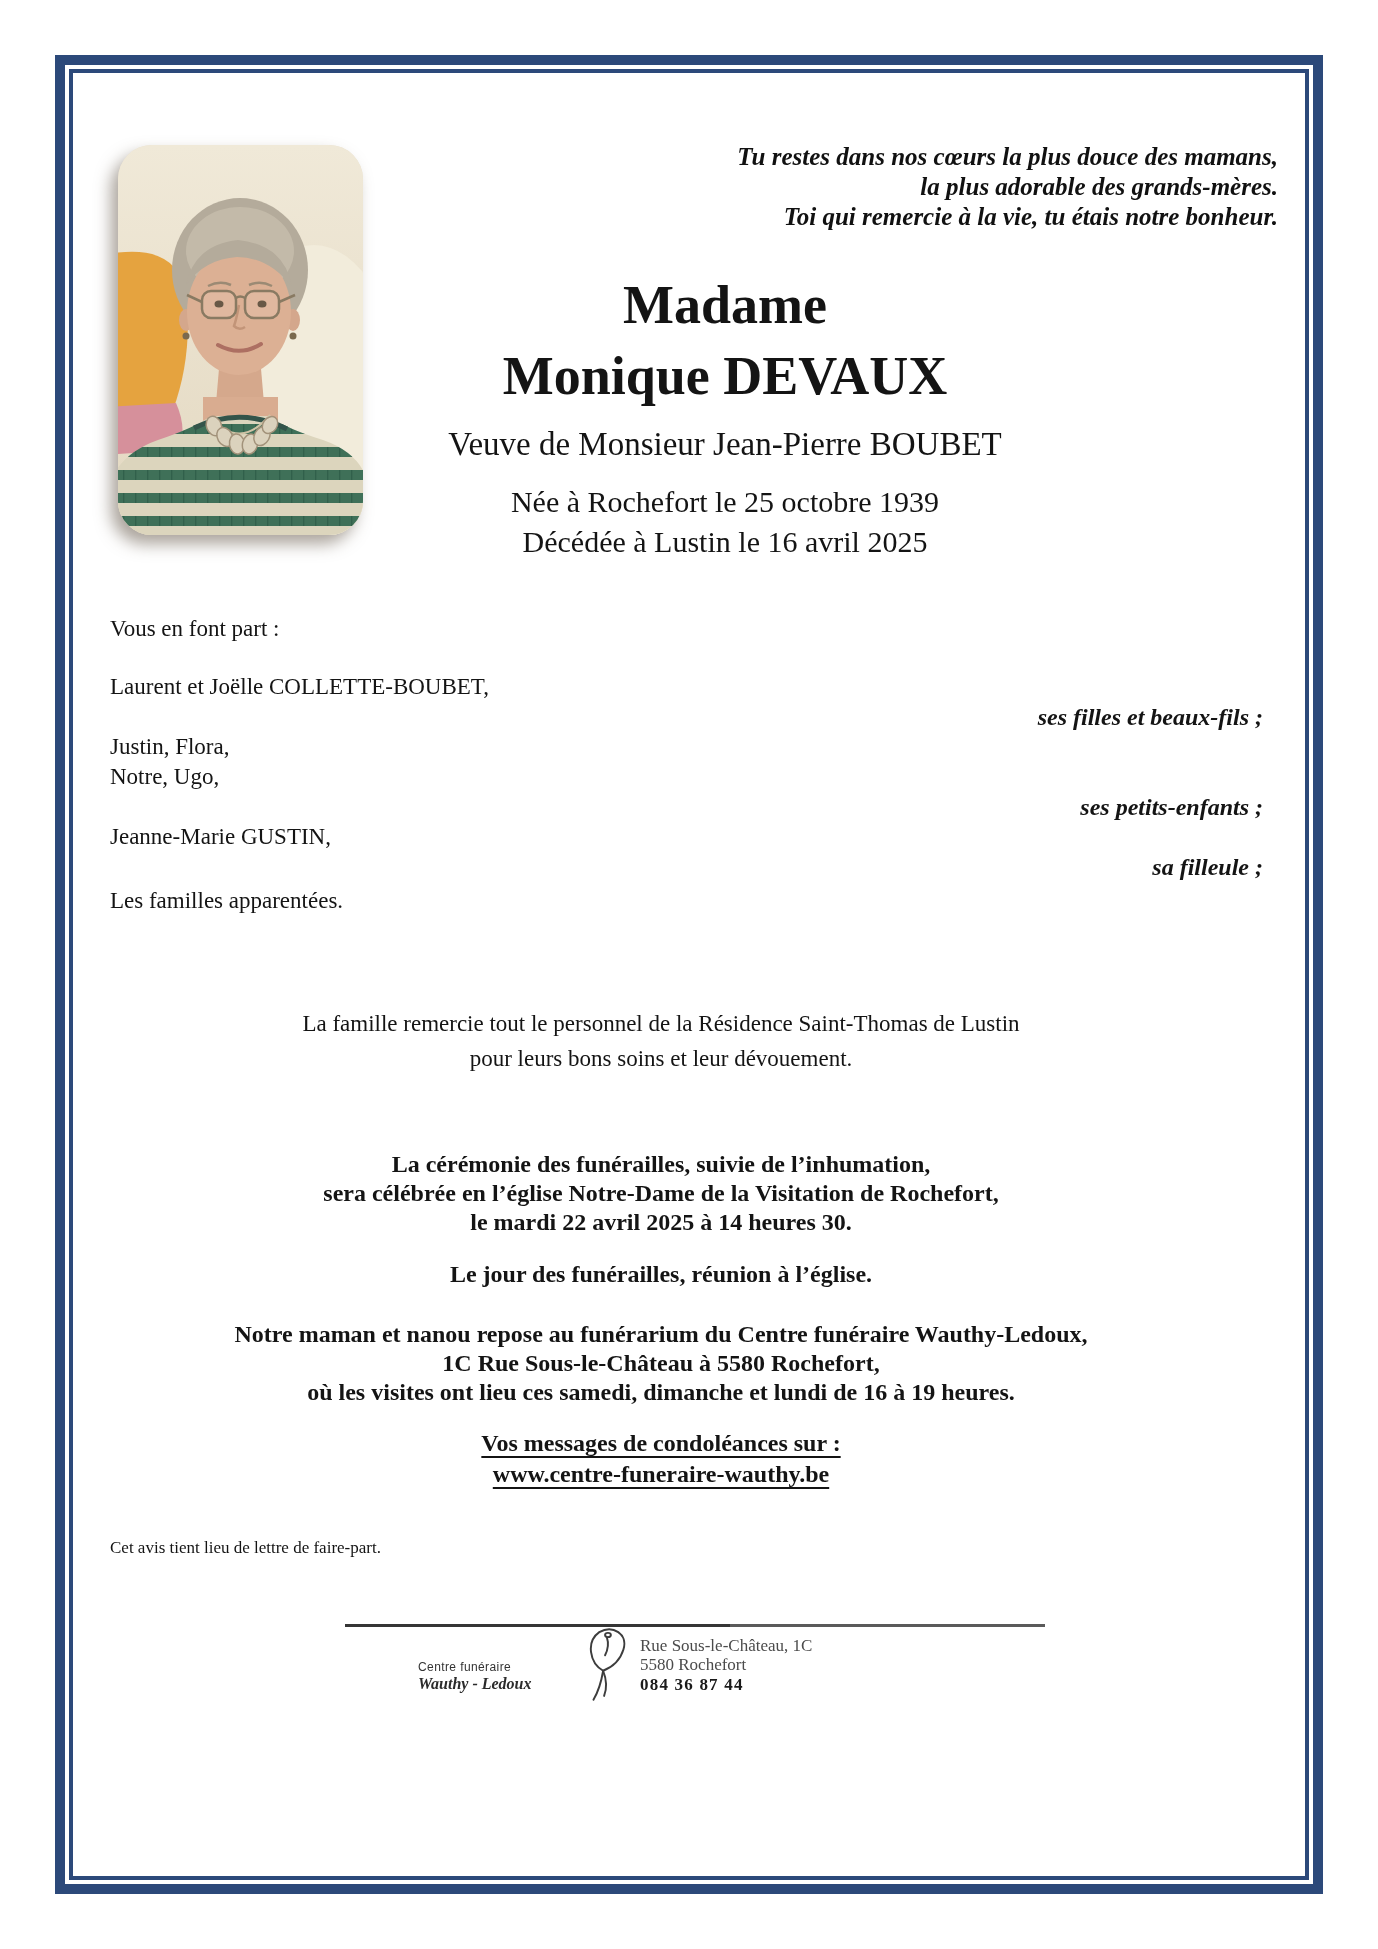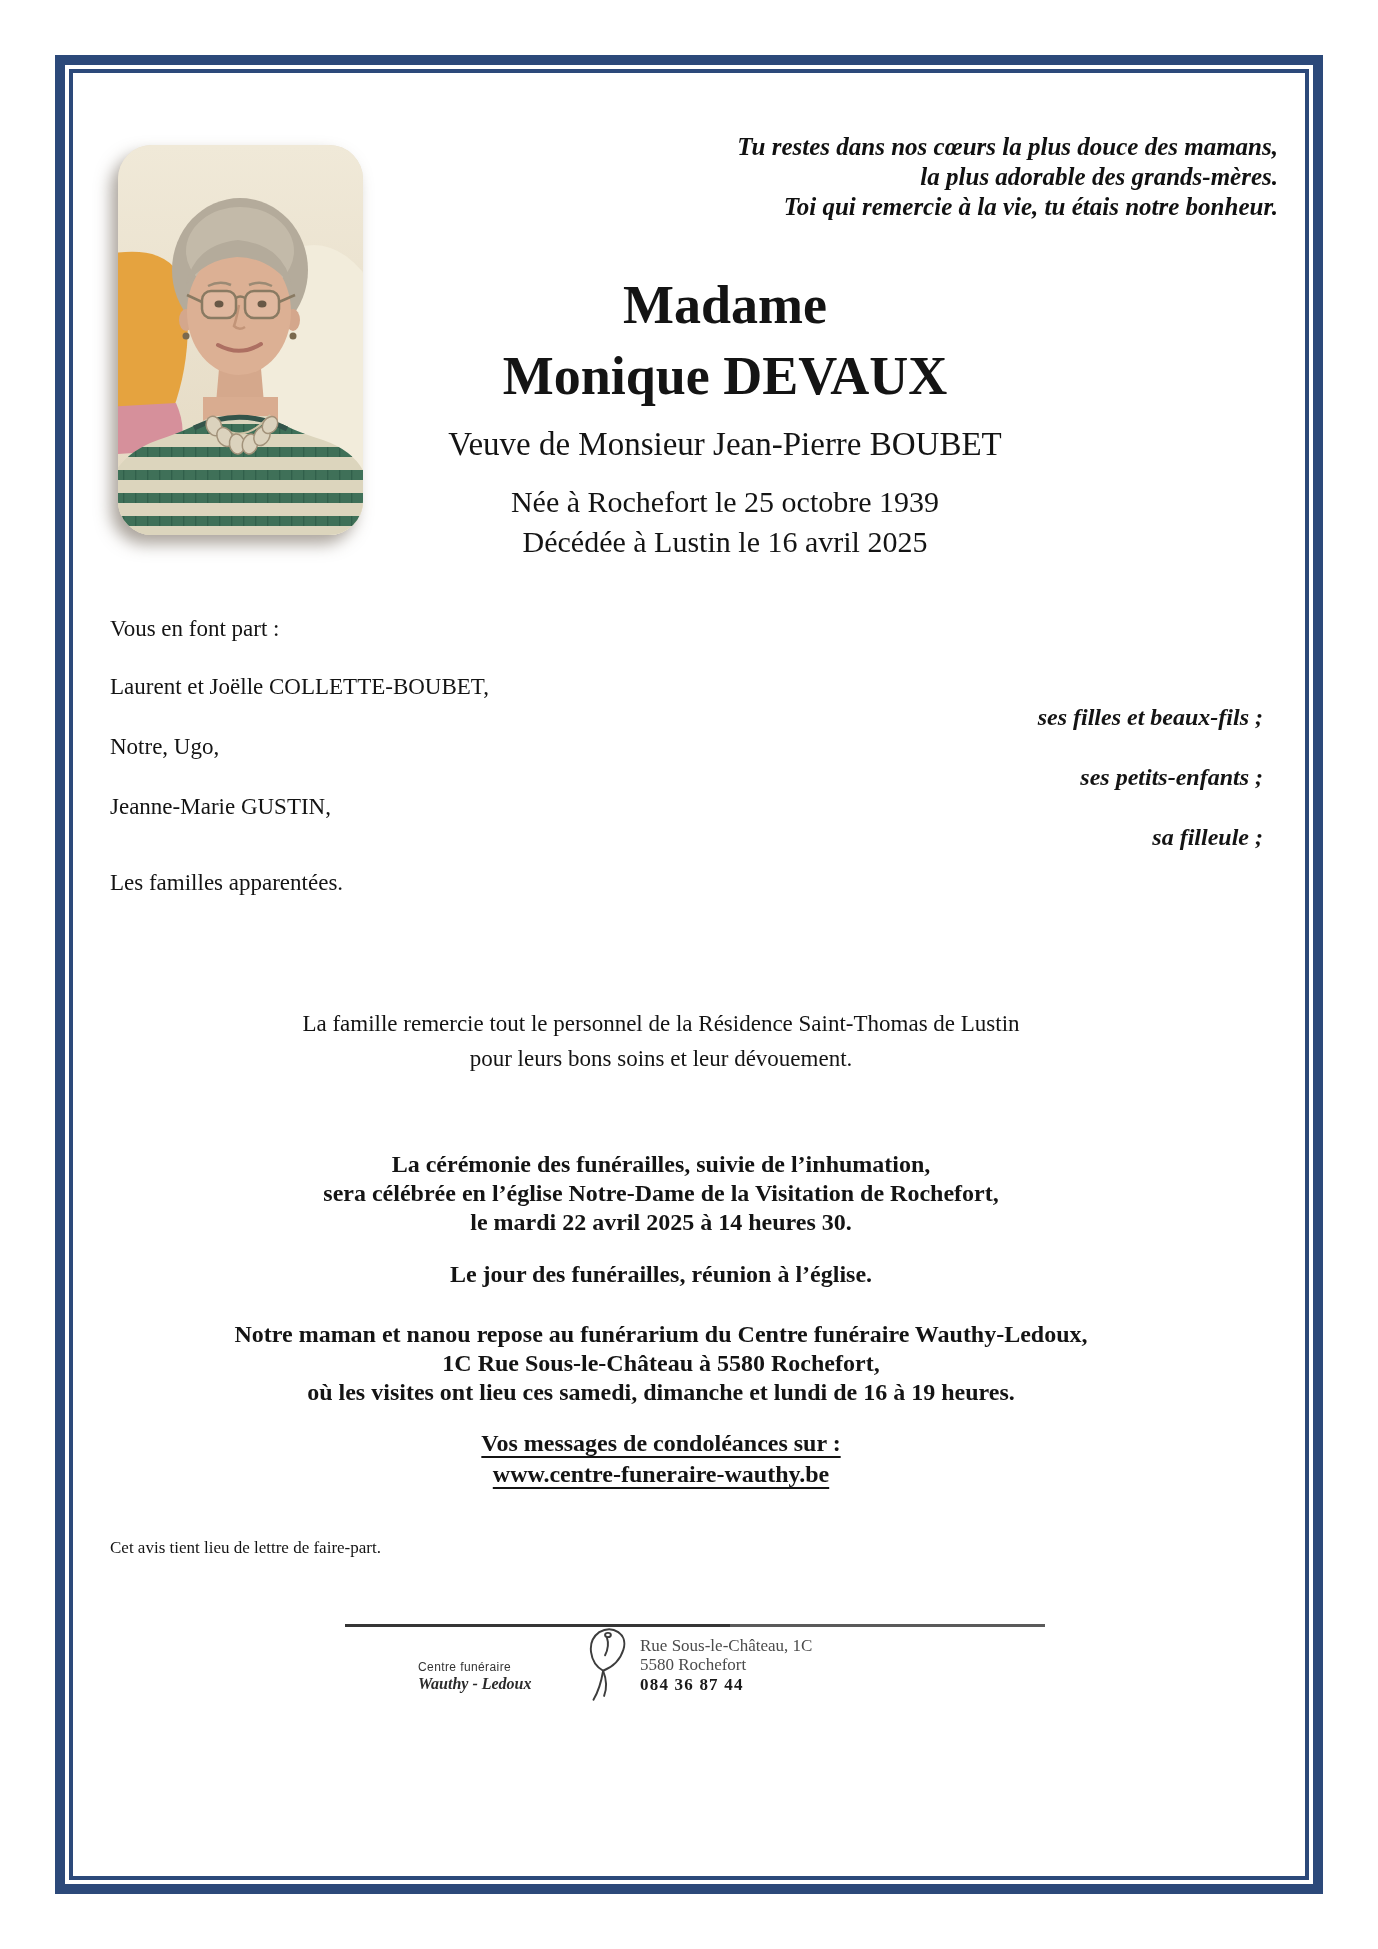--- a/index.html
+++ b/index.html
@@ -14,36 +14,36 @@
 
   .photo {
     position:absolute; left:118px; top:145px; width:245px; height:390px;
     border-radius:34px; overflow:hidden;
     box-shadow:-7px 9px 16px rgba(90,75,60,.5);
     background:#e9e0cd;
   }
   .photo svg { display:block; }
 
   .epitaph {
-    position:absolute; top:132px; right:100px; text-align:right;
+    position:absolute; top:142px; right:100px; text-align:right;
     font-size:25px; line-height:30px; font-weight:bold; font-style:italic; color:#111;
   }
 
   .title-block { position:absolute; top:270px; left:0; width:100%; text-align:center; transform:translateX(36px); }
   .t-line  { font-size:54px; line-height:71px; font-weight:bold; }
   .sub     { font-size:33px; line-height:64px; }
   .dates   { font-size:30px; line-height:40px; margin-top:6px; }
 
   .family {
     position:absolute; left:110px; right:115px; top:614px;
     font-size:23px; line-height:30px;
   }
   .family .gap-top { margin-top:28px; }
   .family .relation { text-align:right; font-weight:bold; font-style:italic; font-size:24px; }
-  .family .closing { margin-top:16px; }
+  .family .closing { margin-top:4px; }
 
   .center { position:absolute; left:0; width:100%; text-align:center; transform:translateX(-28px); }
   .thanks      { top:1006px; font-size:23px; line-height:35px; }
   .ceremony    { top:1150px; font-size:24px; line-height:29px; font-weight:bold; }
   .reunion     { top:1260px; font-size:24px; line-height:29px; font-weight:bold; }
   .repose      { top:1320px; font-size:24px; line-height:29px; font-weight:bold; }
   .condolences { top:1428px; font-size:24px; line-height:31px; font-weight:bold; }
   .condolences .u { text-decoration:underline; text-decoration-thickness:2px; text-underline-offset:5px; }
 
   .notice { position:absolute; left:110px; top:1538px; font-size:17px; }
@@ -138,20 +138,21 @@
     <div class="dates">
       <div>Née à Rochefort le 25 octobre 1939</div>
       <div>Décédée à Lustin le 16 avril 2025</div>
     </div>
   </div>
 
   <div class="family">
     <div>Vous en font part :</div>
     <div class="gap-top">Laurent et Joëlle COLLETTE-BOUBET,</div>
     <div class="relation">ses filles et beaux-fils ;</div>
+    <div>Justin, Flora,</div>
     <div>Notre, Ugo,</div>
     <div class="relation">ses petits-enfants ;</div>
     <div>Jeanne-Marie GUSTIN,</div>
     <div class="relation">sa filleule ;</div>
     <div class="closing">Les familles apparentées.</div>
   </div>
 
   <div class="center thanks">
     <div>La famille remercie tout le personnel de la Résidence Saint-Thomas de Lustin</div>
     <div>pour leurs bons soins et leur dévouement.</div>

